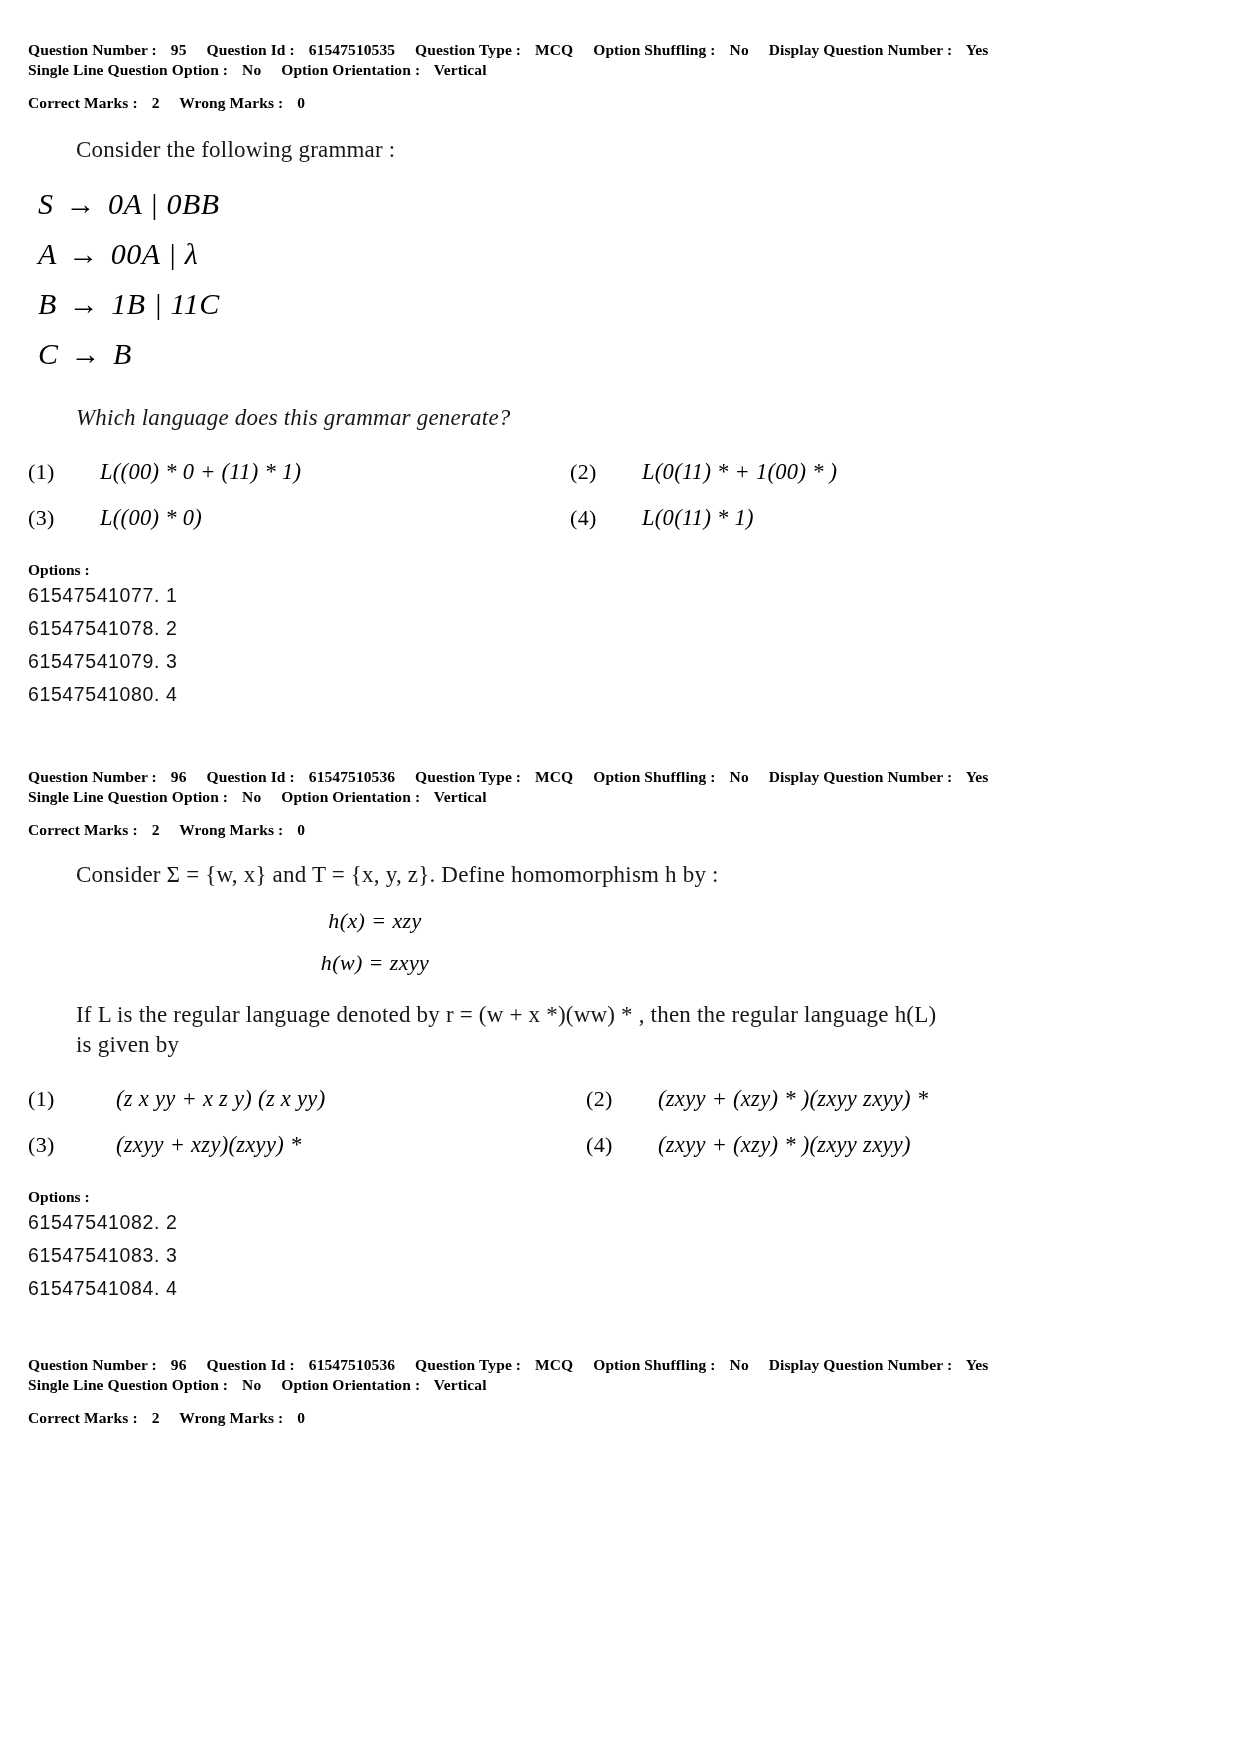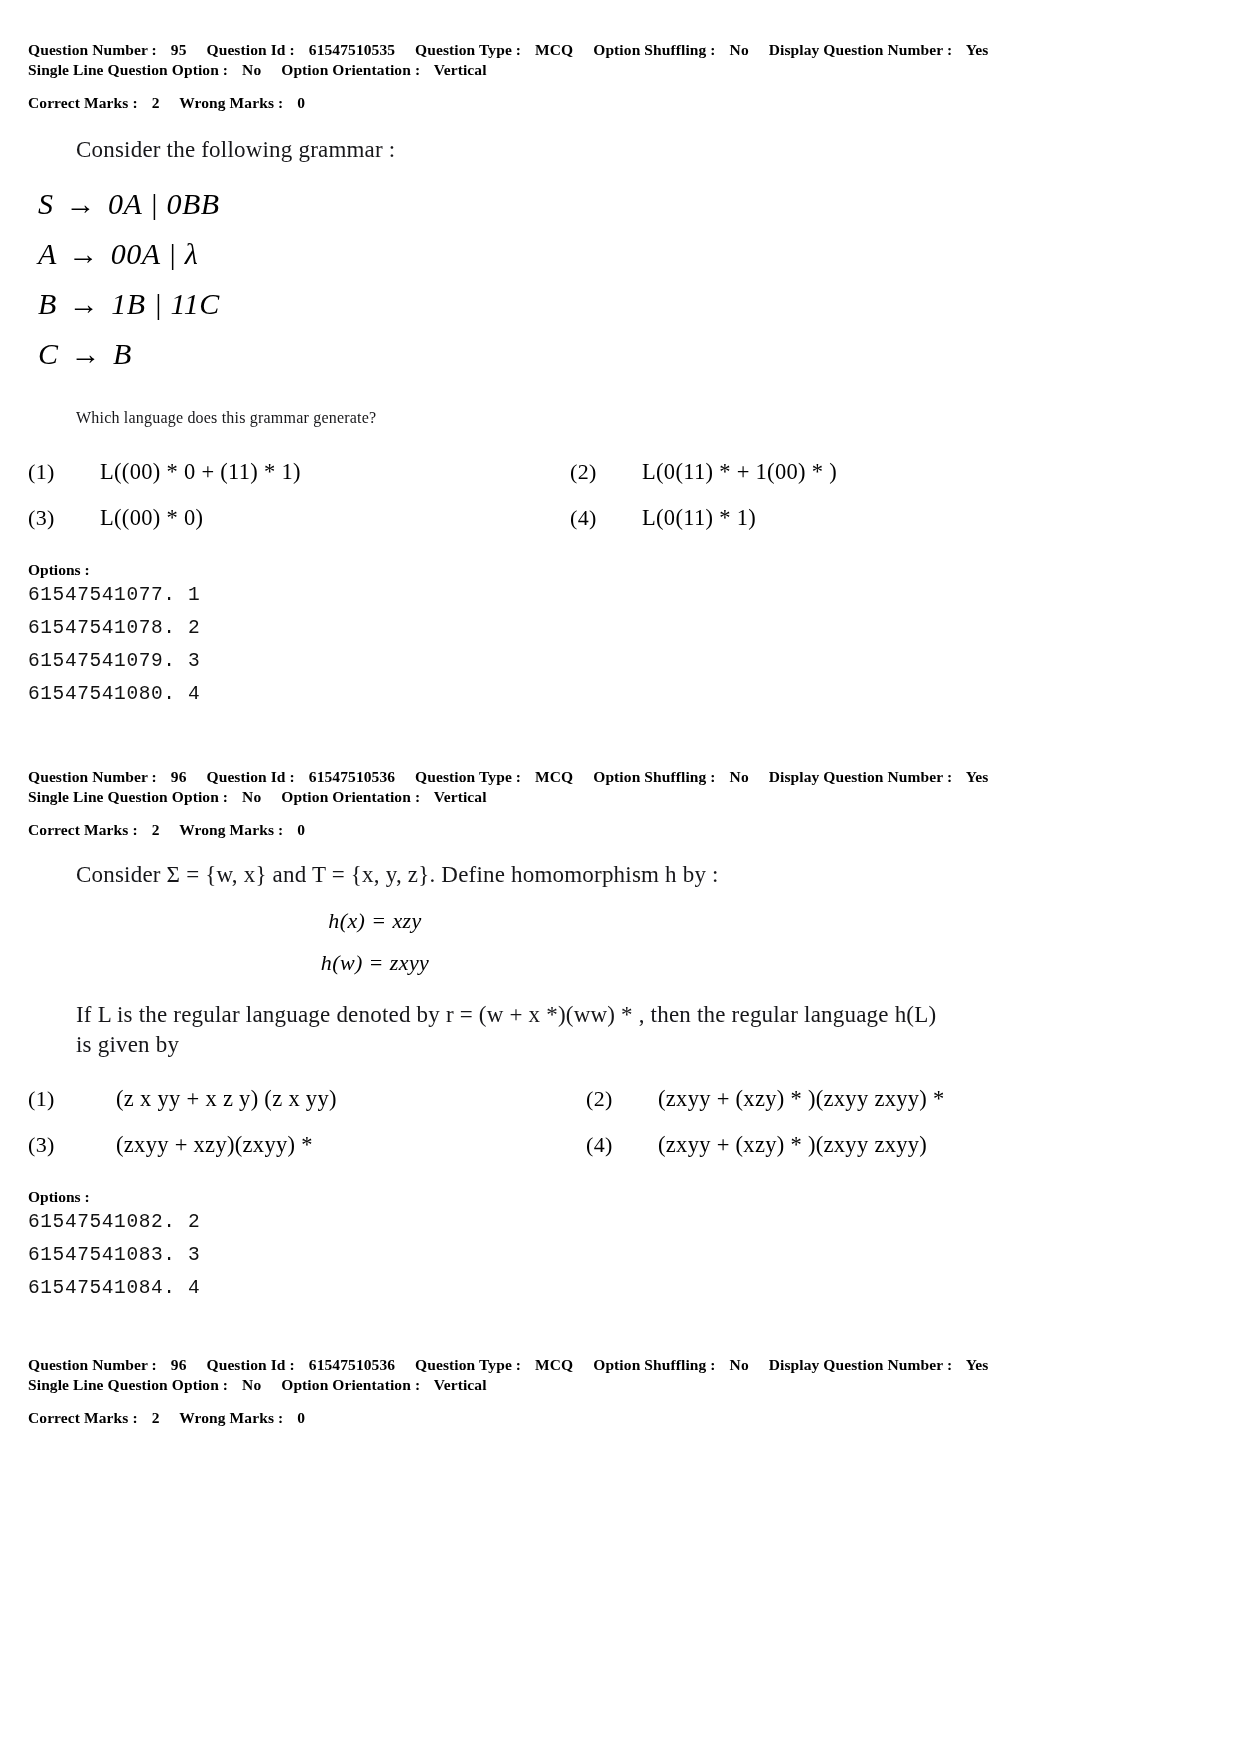--- a/index.html
+++ b/index.html
@@ -55,51 +55,52 @@
     font-style: italic;
     font-size: 30px;
     line-height: 50px;
     letter-spacing: 0.5px;
     padding-left: 10px;
     white-space: nowrap;
   }
   .prod .arrow { font-style: normal; padding: 0 4px; }
 
   
-  .qtext { margin-top: 24px; font-size: 16px; }
+  .qtext { margin-top: 24px; font-size: 23px; font-style: italic; }
 
   
   .opts {
     margin-top: 26px;
     display: grid;
     grid-template-columns: 72px 470px 72px auto;
     row-gap: 20px;
     align-items: baseline;
   }
   .opt-num {
     font-family: "Liberation Serif", serif;
     font-size: 22px;
     letter-spacing: 0.3px;
   }
   .opt-body {
     font-family: "Liberation Serif", serif;
+    font-style: italic;
     font-size: 22.5px;
     letter-spacing: 0.3px;
     white-space: nowrap;
   }
 
   
   .options-label {
     font-family: "Liberation Serif", serif;
     font-weight: bold;
     font-size: 15.5px;
     margin-top: 30px;
   }
   .optid {
-    font-family: Liberation Mono, monospace;
+    font-family: Liberation Sans, sans-serif;
     font-size: 19.5px;
     line-height: 33px;
     letter-spacing: 0.6px;
     color: #111;
   }
 
   .gap-q96 { height: 56px; }
   .gap-tail { height: 50px; }
 
   .block-96 .opts { grid-template-columns: 88px 470px 72px auto; }

